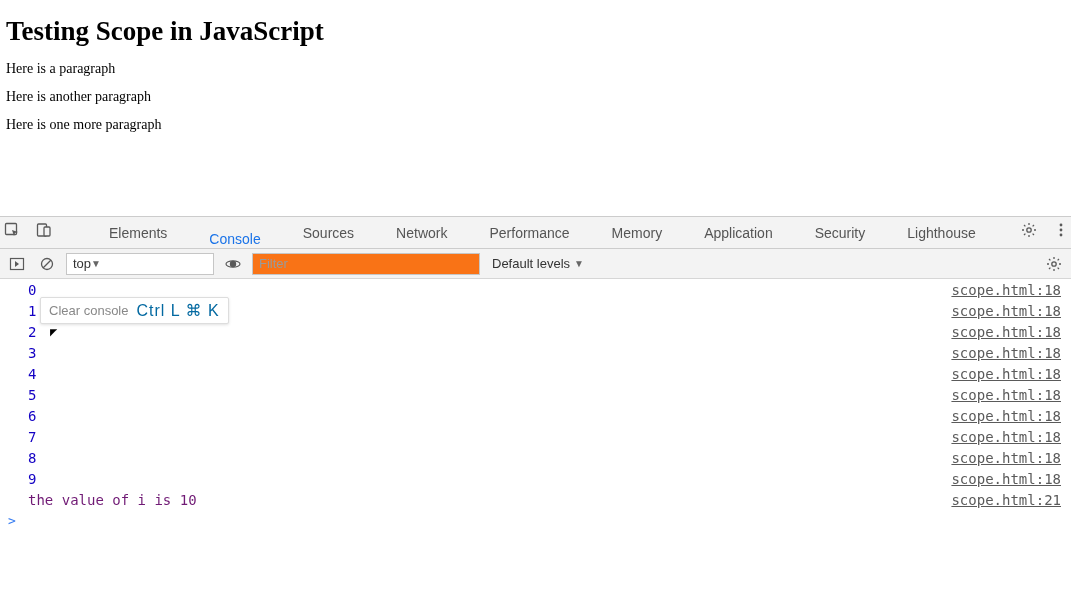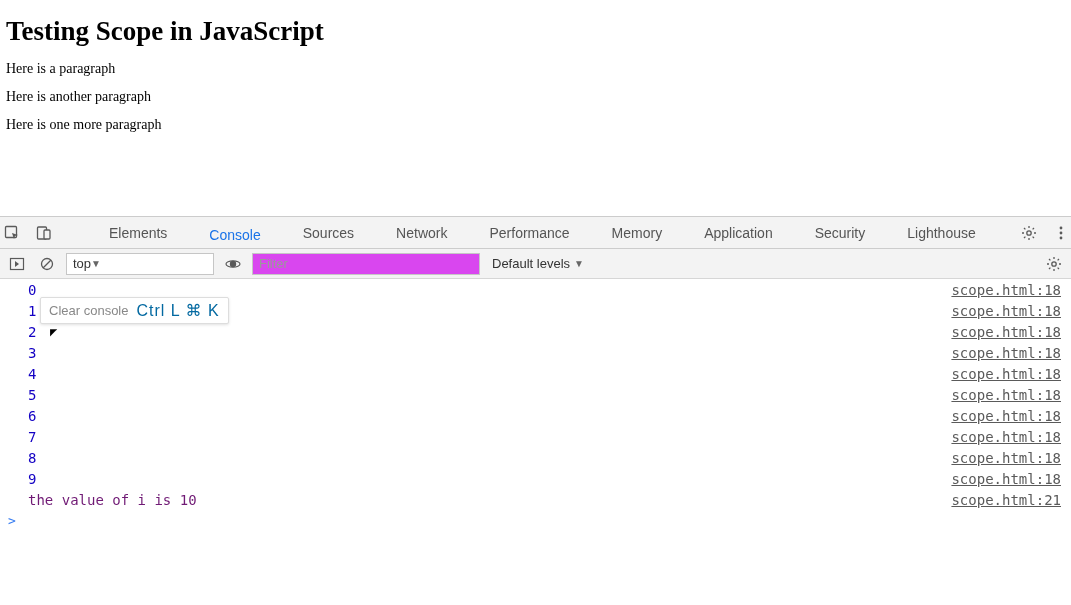--- a/index.html
+++ b/index.html
@@ -42,21 +42,21 @@
     font-family: "Helvetica Neue", Arial, sans-serif;
     font-size: 14px;
     color: #333;
     display: flex;
     flex-direction: column;
   }
 
   
   .tabstrip {
     display: flex;
-    align-items: center;
+    align-items: flex-start;
     height: 32px;
     border-bottom: 1px solid #ccc;
     background: #f3f3f3;
     padding: 0 4px;
     gap: 16px;
   }
   .tabstrip .iconbtn {
     width: 26px;
     height: 26px;
     display: flex;
@@ -116,21 +116,21 @@
     padding: 0 6px;
     font-size: 13px;
     color: #333;
   }
   .context-select .caret {
     font-size: 10px;
     color: #666;
   }
   .filter-input {
     border: 1px solid #c6c6c6;
-    background: #d946ef;
+    background: #f97316;
     height: 22px;
     width: 228px;
     padding: 0 6px;
     font-size: 13px;
     color: #333;
   }
   .filter-input::placeholder { color: #9a9a9a; }
   .levels {
     display: flex;
     align-items: center;

